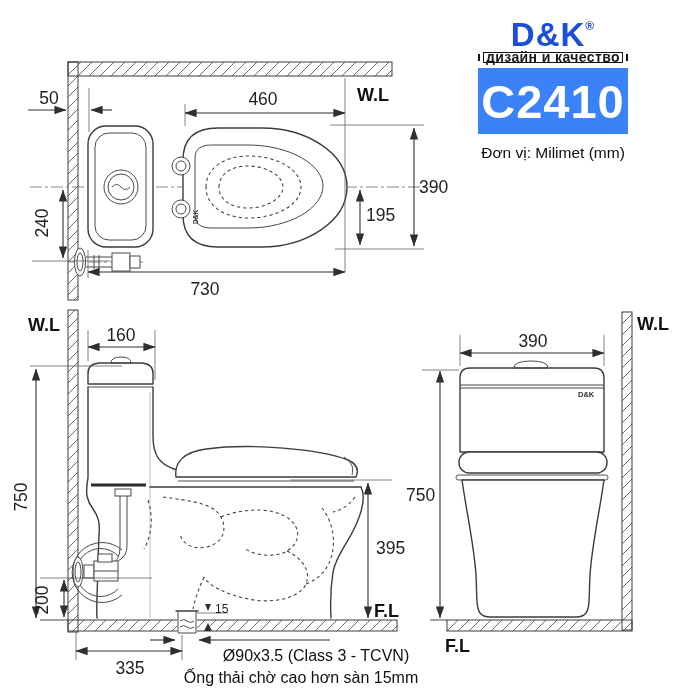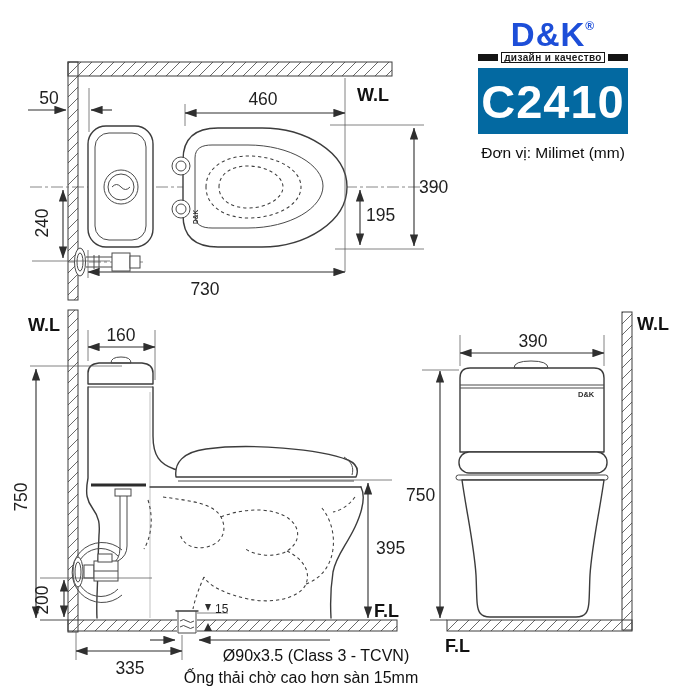--- a/index.html
+++ b/index.html
@@ -19,22 +19,22 @@
   .dashed{stroke:#3c3c3c;stroke-width:1.05;fill:none;stroke-dasharray:3.2 3;}
   .thick{stroke:#2c2c2c;stroke-width:3;fill:none;}
   .faint{stroke:#999;stroke-width:0.6;fill:none;}
   .white-fill{fill:#ffffff;}
   
   .header{position:absolute;left:478px;top:18px;width:150px;text-align:center;color:#111;}
   .brand-line{font-size:33px;font-weight:700;letter-spacing:1px;line-height:1;color:#1d4ed8;}
   .brand-line sup{font-size:12px;font-weight:700;position:relative;top:-4px;}
   .tagline-bar{display:flex;align-items:center;justify-content:center;margin-top:1px;}
   .bar-seg{display:inline-block;width:27px;height:7px;background:#141414;}
-  .tagline{font-size:10px;font-weight:700;letter-spacing:0.4px;margin:0 3px;color:#191919;white-space:nowrap;border:1px solid #141414;padding:0 2px;line-height:9px;}
-  .model-box{margin-top:5px;height:66px;background:#0369a1;display:flex;align-items:center;justify-content:center;}
+  .tagline{font-size:14px;font-weight:700;letter-spacing:0.4px;margin:0 3px;color:#191919;white-space:nowrap;border:1px solid #141414;padding:0 2px;line-height:9px;}
+  .model-box{margin-top:5px;height:66px;background:#3b82f6;display:flex;align-items:center;justify-content:center;}
   .model-box span{color:#ffffff;font-size:47px;font-weight:700;letter-spacing:1px;line-height:1;}
   .unit-note{margin-top:10px;font-size:15.5px;color:#0d0d0d;white-space:nowrap;}
 </style>
 </head>
 <body>
 
 <div id="canvas">
 
   <svg id="drawing" width="700" height="700" viewBox="0 0 700 700">
     <defs>

